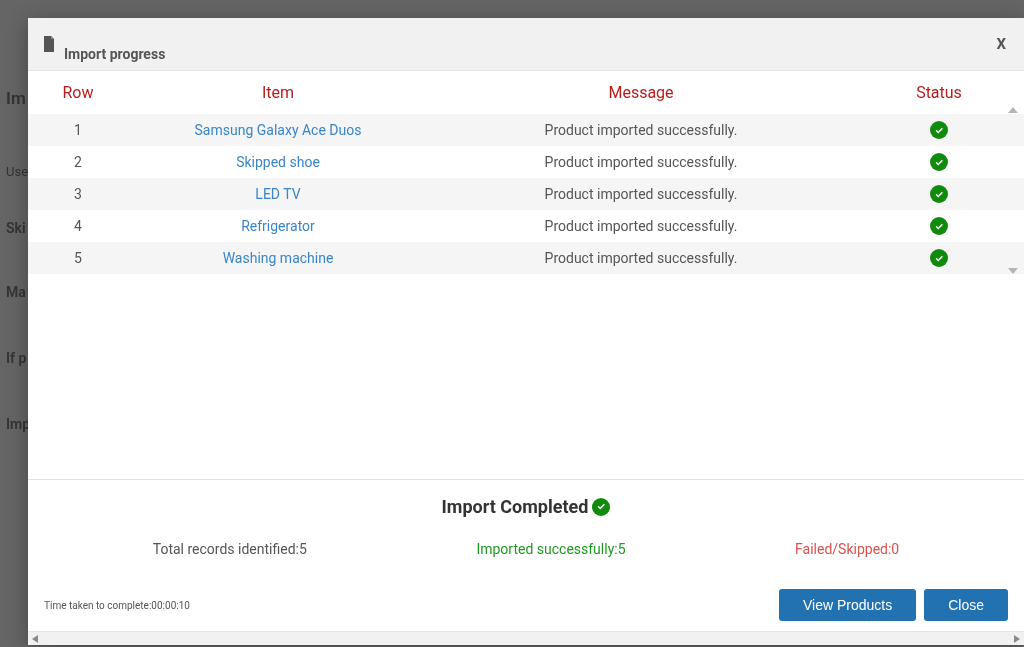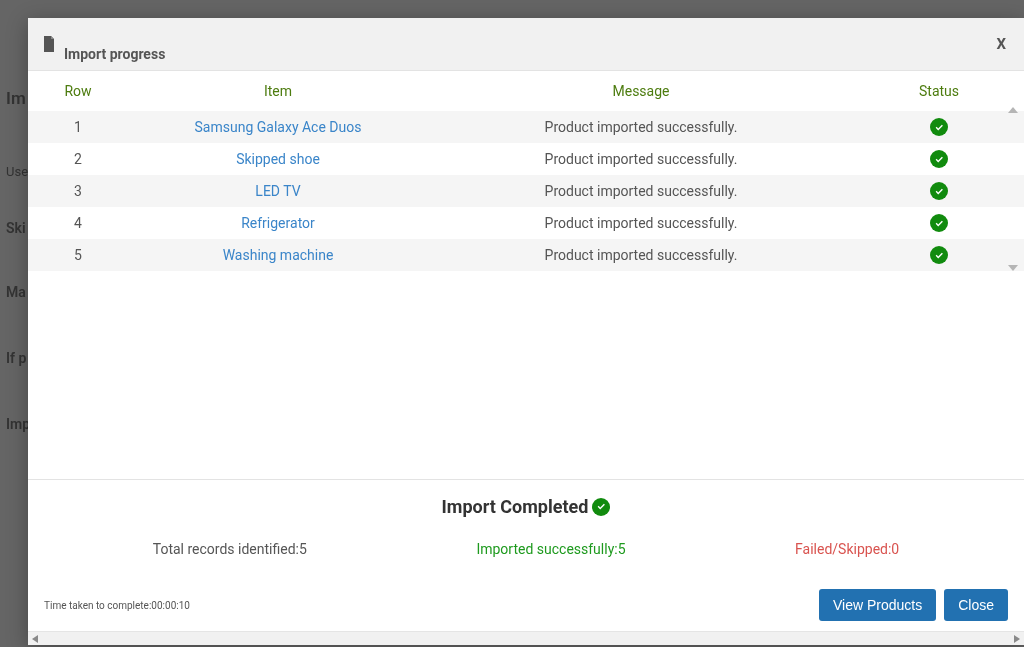--- a/index.html
+++ b/index.html
@@ -69,24 +69,24 @@
 .table-region {
   position: relative;
   flex: 0 0 auto;
 }
 table {
   width: 100%;
   border-collapse: collapse;
 }
 thead th {
   font-weight: 400;
-  color: #4d7c0f;
+  color: #b91c1c;
   padding: 12px 10px;
   text-align: center;
-  font-size: 14px;
+  font-size: 16px;
   background:#fff;
 }
 tbody tr:nth-child(odd) { background: #f5f5f5; }
 tbody tr:nth-child(even) { background: #ffffff; }
 tbody td {
   padding: 7px 10px;
   text-align: center;
   font-size: 14px;
   color: #555;
 }
@@ -155,21 +155,21 @@
   justify-content: space-between;
   padding: 12px 16px 10px;
 }
 .time-taken { color: #555; font-size: 10px; }
 .btn-row { display: flex; gap: 8px; }
 .btn {
   background: #2271b1;
   color: #fff;
   border: none;
   border-radius: 3px;
-  padding: 8px 14px;
+  padding: 8px 24px;
   font-size: 14px;
   cursor: pointer;
 }
 .hscroll {
   height: 14px;
   background: #f1f1f1;
   border-top:1px solid #e5e5e5;
   position: relative;
 }
 .hscroll .harrow {

